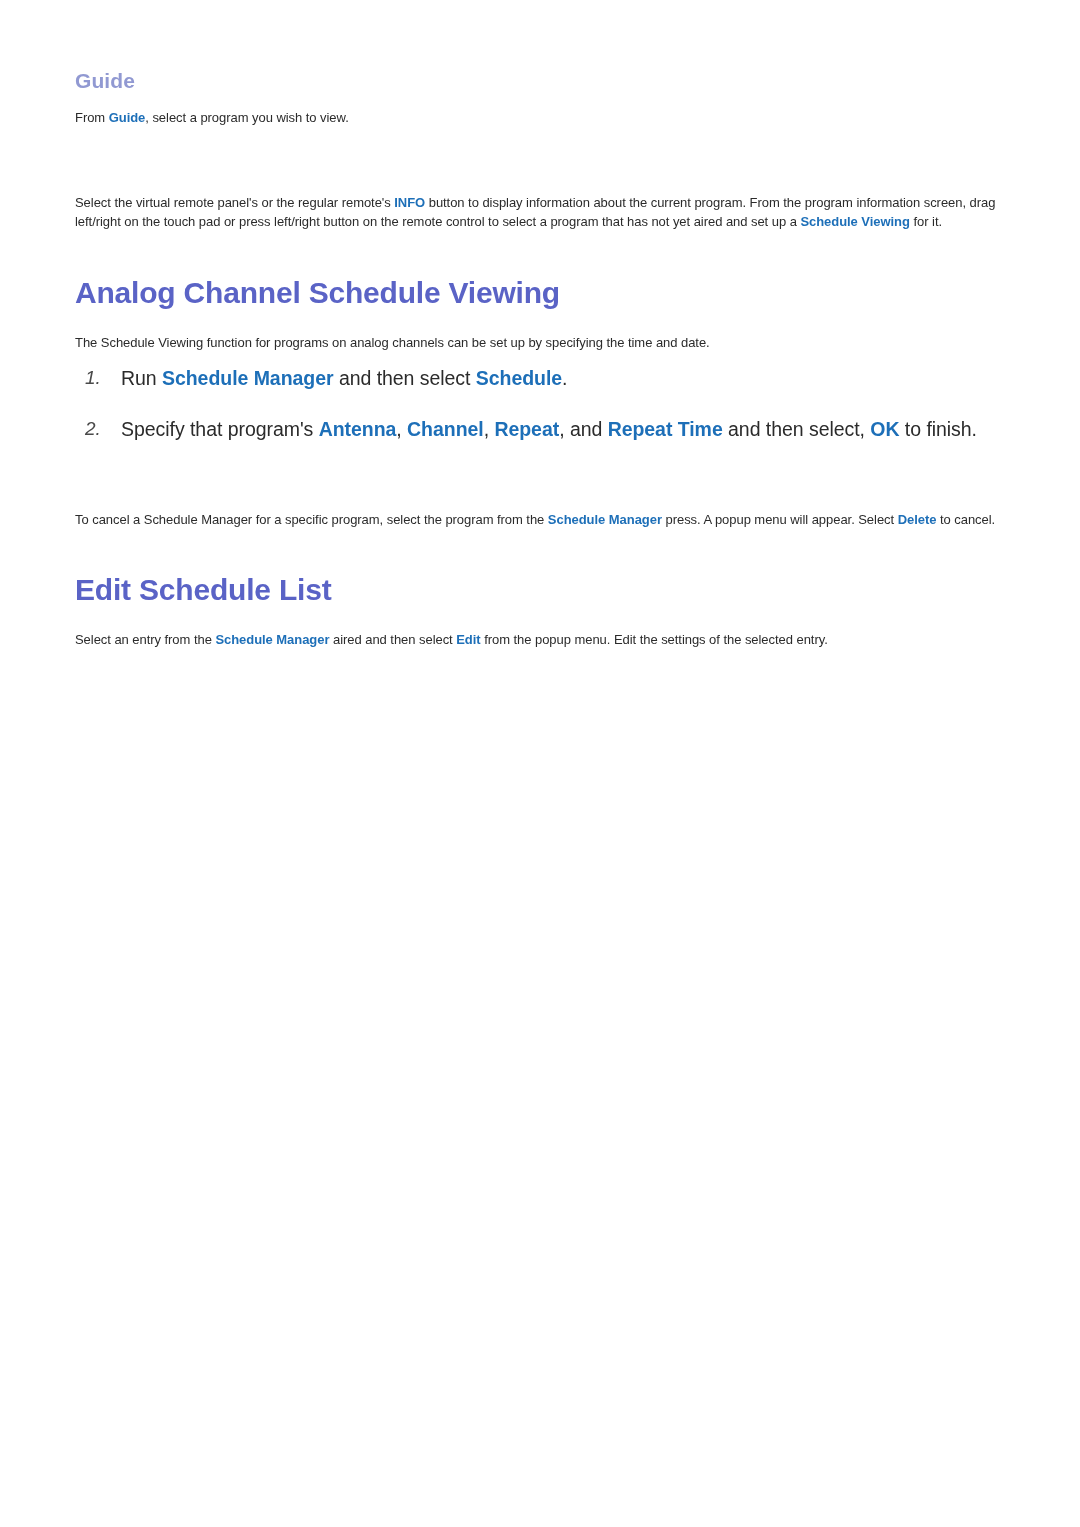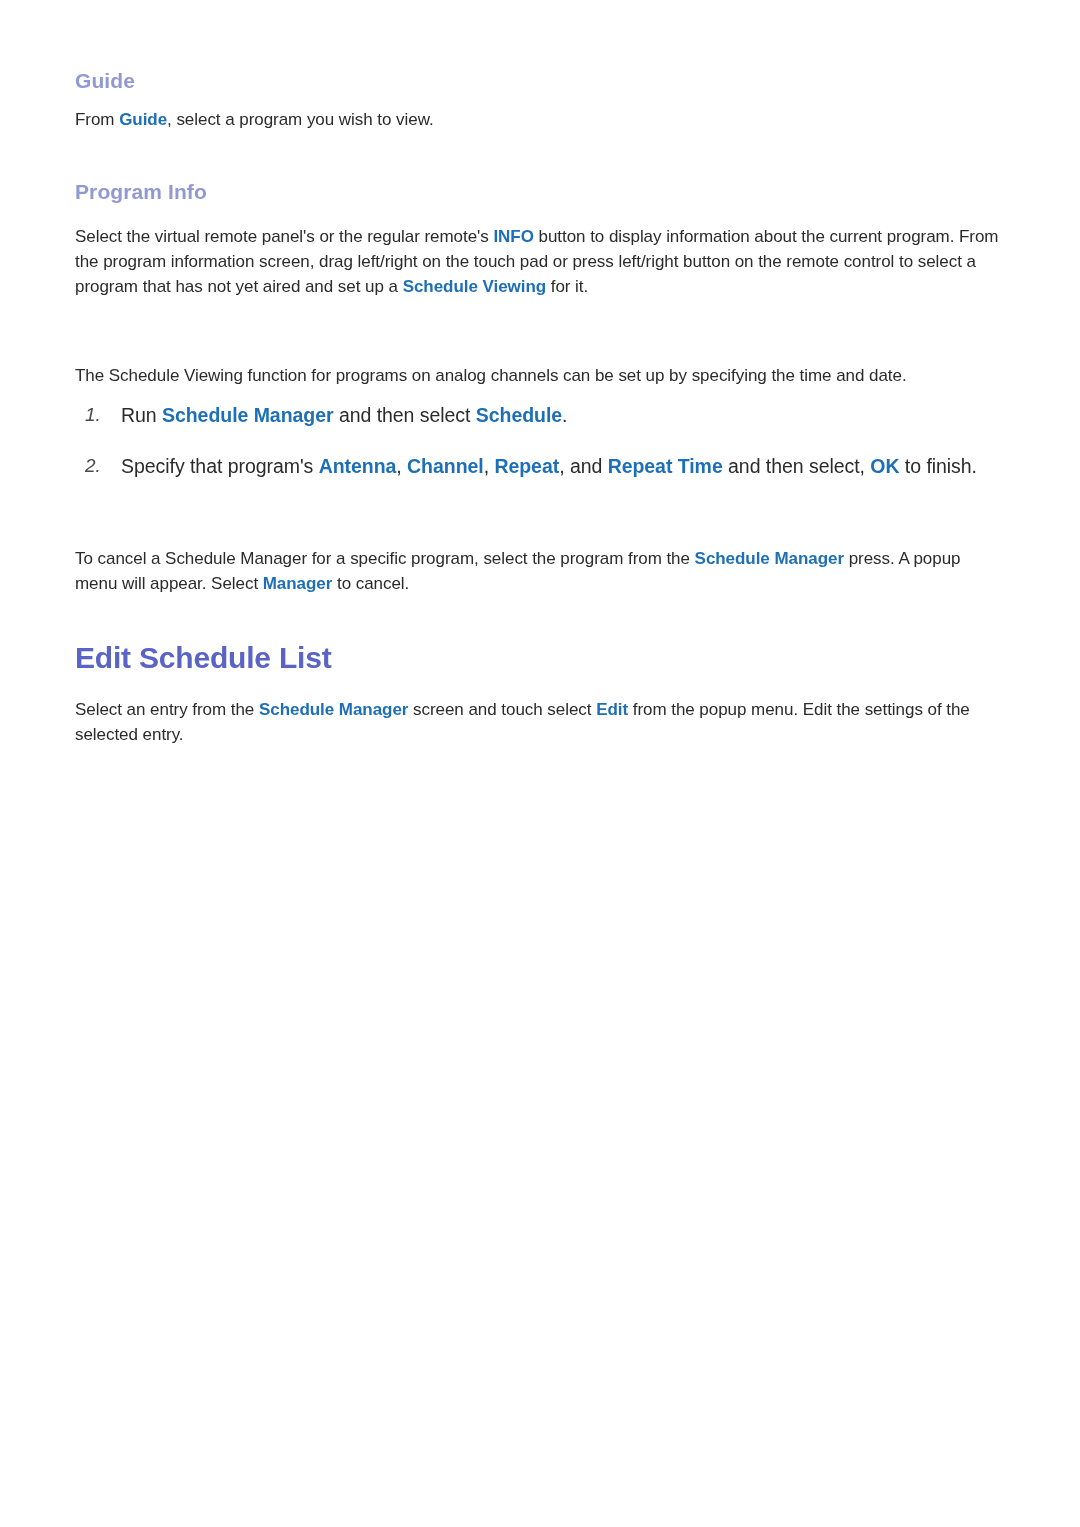--- a/index.html
+++ b/index.html
@@ -42,21 +42,21 @@
     font-size: 21px;
     font-weight: bold;
     color: #9199d2;
     margin: 0;
     letter-spacing: 0.1px;
     line-height: 1.25;
   }
 
   
   p.body-text {
-    font-size: 17px;
+    font-size: 13px;
     line-height: 1.47;
     color: #2b2b2b;
     margin: 0;
     letter-spacing: -0.05px;
   }
 
   .ref {
     color: #1d6fb8;
     font-weight: bold;
   }
@@ -105,50 +105,50 @@
 
     <section>
       <h3 class="sub-title">Guide</h3>
       <div class="gap-sub-to-p"></div>
       <p class="body-text"><span>From </span><span class="ref">Guide</span><span>, select a program you wish to view.</span></p>
     </section>
 
     <div class="gap-p-to-sub"></div>
 
     <section>
-      <h3 class="sub-title">Program Info</h3>
       <div class="gap-sub2-to-p"></div>
       <p class="body-text"><span>Select the virtual remote panel's or the regular remote's </span><span class="ref">INFO</span><span> button to display information about the current program. From the program information screen, drag left/right on the touch pad or press left/right button on the remote control to select a program that has not yet aired and set up a </span><span class="ref">Schedule Viewing</span><span> for it.</span></p>
     </section>
 
     <div class="gap-p-to-h2"></div>
 
     <section>
+      <h2 class="section-title">Analog Channel Schedule Viewing</h2>
       <div class="gap-h2-to-p"></div>
       <p class="body-text">The Schedule Viewing function for programs on analog channels can be set up by specifying the time and date.</p>
       <div class="gap-p-to-list"></div>
 
       <ol class="steps">
         <li class="step"><span class="step-num">1.</span><span>Run </span><span class="ref">Schedule Manager</span><span> and then select </span><span class="ref">Schedule</span><span>.</span></li>
 
         <div class="gap-step"></div>
 
         <li class="step"><span class="step-num">2.</span><span>Specify that program's </span><span class="ref">Antenna</span><span>, </span><span class="ref">Channel</span><span>, </span><span class="ref">Repeat</span><span>, and </span><span class="ref">Repeat Time</span><span> and then select, </span><span class="ref">OK</span><span> to finish.</span></li>
       </ol>
     </section>
 
     <div class="gap-list-to-h2"></div>
 
     <section>
       <div class="gap-h2-to-p"></div>
-      <p class="body-text"><span>To cancel a Schedule Manager for a specific program, select the program from the </span><span class="ref">Schedule Manager</span><span> press. A popup menu will appear. Select </span><span class="ref">Manager</span><span> to cancel.</span></p>
+      <p class="body-text"><span>To cancel a Schedule Manager for a specific program, select the program from the </span><span class="ref">Schedule Manager</span><span> press. A popup menu will appear. Select </span><span class="ref">Delete</span><span> to cancel.</span></p>
     </section>
 
     <div class="gap-p-to-h2"></div>
 
     <section>
       <h2 class="section-title">Edit Schedule List</h2>
       <div class="gap-h2-to-p"></div>
-      <p class="body-text"><span>Select an entry from the </span><span class="ref">Schedule Manager</span><span> screen and touch select </span><span class="ref">Edit</span><span> from the popup menu. Edit the settings of the selected entry.</span></p>
+      <p class="body-text"><span>Select an entry from the </span><span class="ref">Schedule Manager</span><span> aired and then select </span><span class="ref">Edit</span><span> from the popup menu. Edit the settings of the selected entry.</span></p>
     </section>
 
   </div>
 </div>
 
 </body></html>

